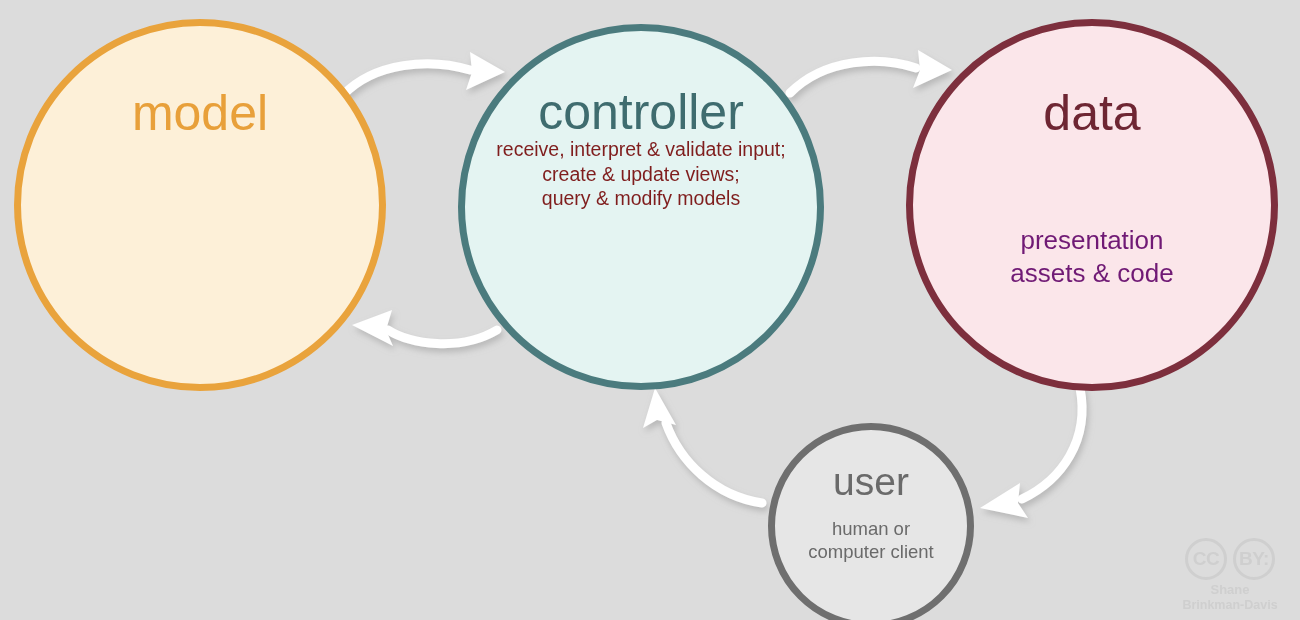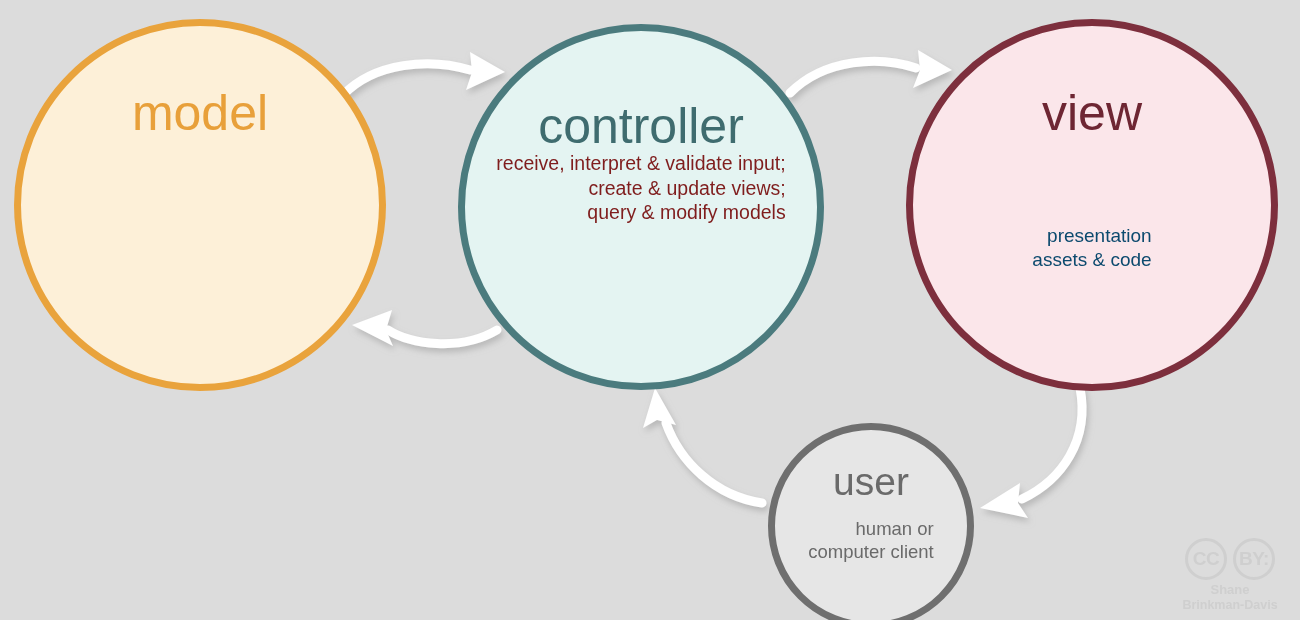--- a/index.html
+++ b/index.html
@@ -15,21 +15,21 @@
     overflow: hidden;
     font-family: "Liberation Sans", sans-serif;
   }
   .node {
     position: absolute;
     border-radius: 50%;
     box-sizing: border-box;
     display: flex;
     flex-direction: column;
     align-items: center;
-    text-align: right;
+    text-align: center;
   }
   .node-title {
     font-weight: 400;
     line-height: 1;
     white-space: nowrap;
   }
   .node-desc {
     line-height: 1.26;
     white-space: pre-line;
   }
@@ -53,21 +53,21 @@
   }
 
   
   #node-controller {
     left: 458px; top: 24px;
     width: 366px; height: 366px;
     background: #e4f4f2;
     border: 7px solid #4b7b7e;
   }
   #node-controller .node-title {
-    margin-top: 70px;
+    margin-top: 56px;
     font-size: 50px;
     color: #3f6c6f;
   }
   #node-controller .node-desc {
     font-size: 19.5px;
     color: #7f1d1d;
   }
 
   
   #node-view {
@@ -76,22 +76,22 @@
     background: #fbe6ea;
     border: 7px solid #7d2f3d;
   }
   #node-view .node-title {
     margin-top: 62px;
     font-size: 50px;
     color: #6e2633;
   }
   #node-view .node-desc {
     margin-top: 86px;
-    font-size: 19px;
-    color: #0c4a6e;
+    font-size: 26px;
+    color: #701a75;
   }
 
   
   #node-user {
     left: 768px; top: 423px;
     width: 206px; height: 206px;
     background: #e6e6e6;
     border: 7px solid #6f6f6f;
   }
   #node-user .node-title {
@@ -193,21 +193,21 @@
   </div>
 
   <div class="node" id="node-controller">
     <div class="node-title">controller</div>
     <div class="node-desc">receive, interpret &amp; validate input;
 create &amp; update views;
 query &amp; modify models</div>
   </div>
 
   <div class="node" id="node-view">
-    <div class="node-title">view</div>
+    <div class="node-title">data</div>
     <div class="node-desc">presentation
 assets &amp; code</div>
   </div>
 
   <div class="node" id="node-user">
     <div class="node-title">user</div>
     <div class="node-desc">human or
 computer client</div>
   </div>
 

